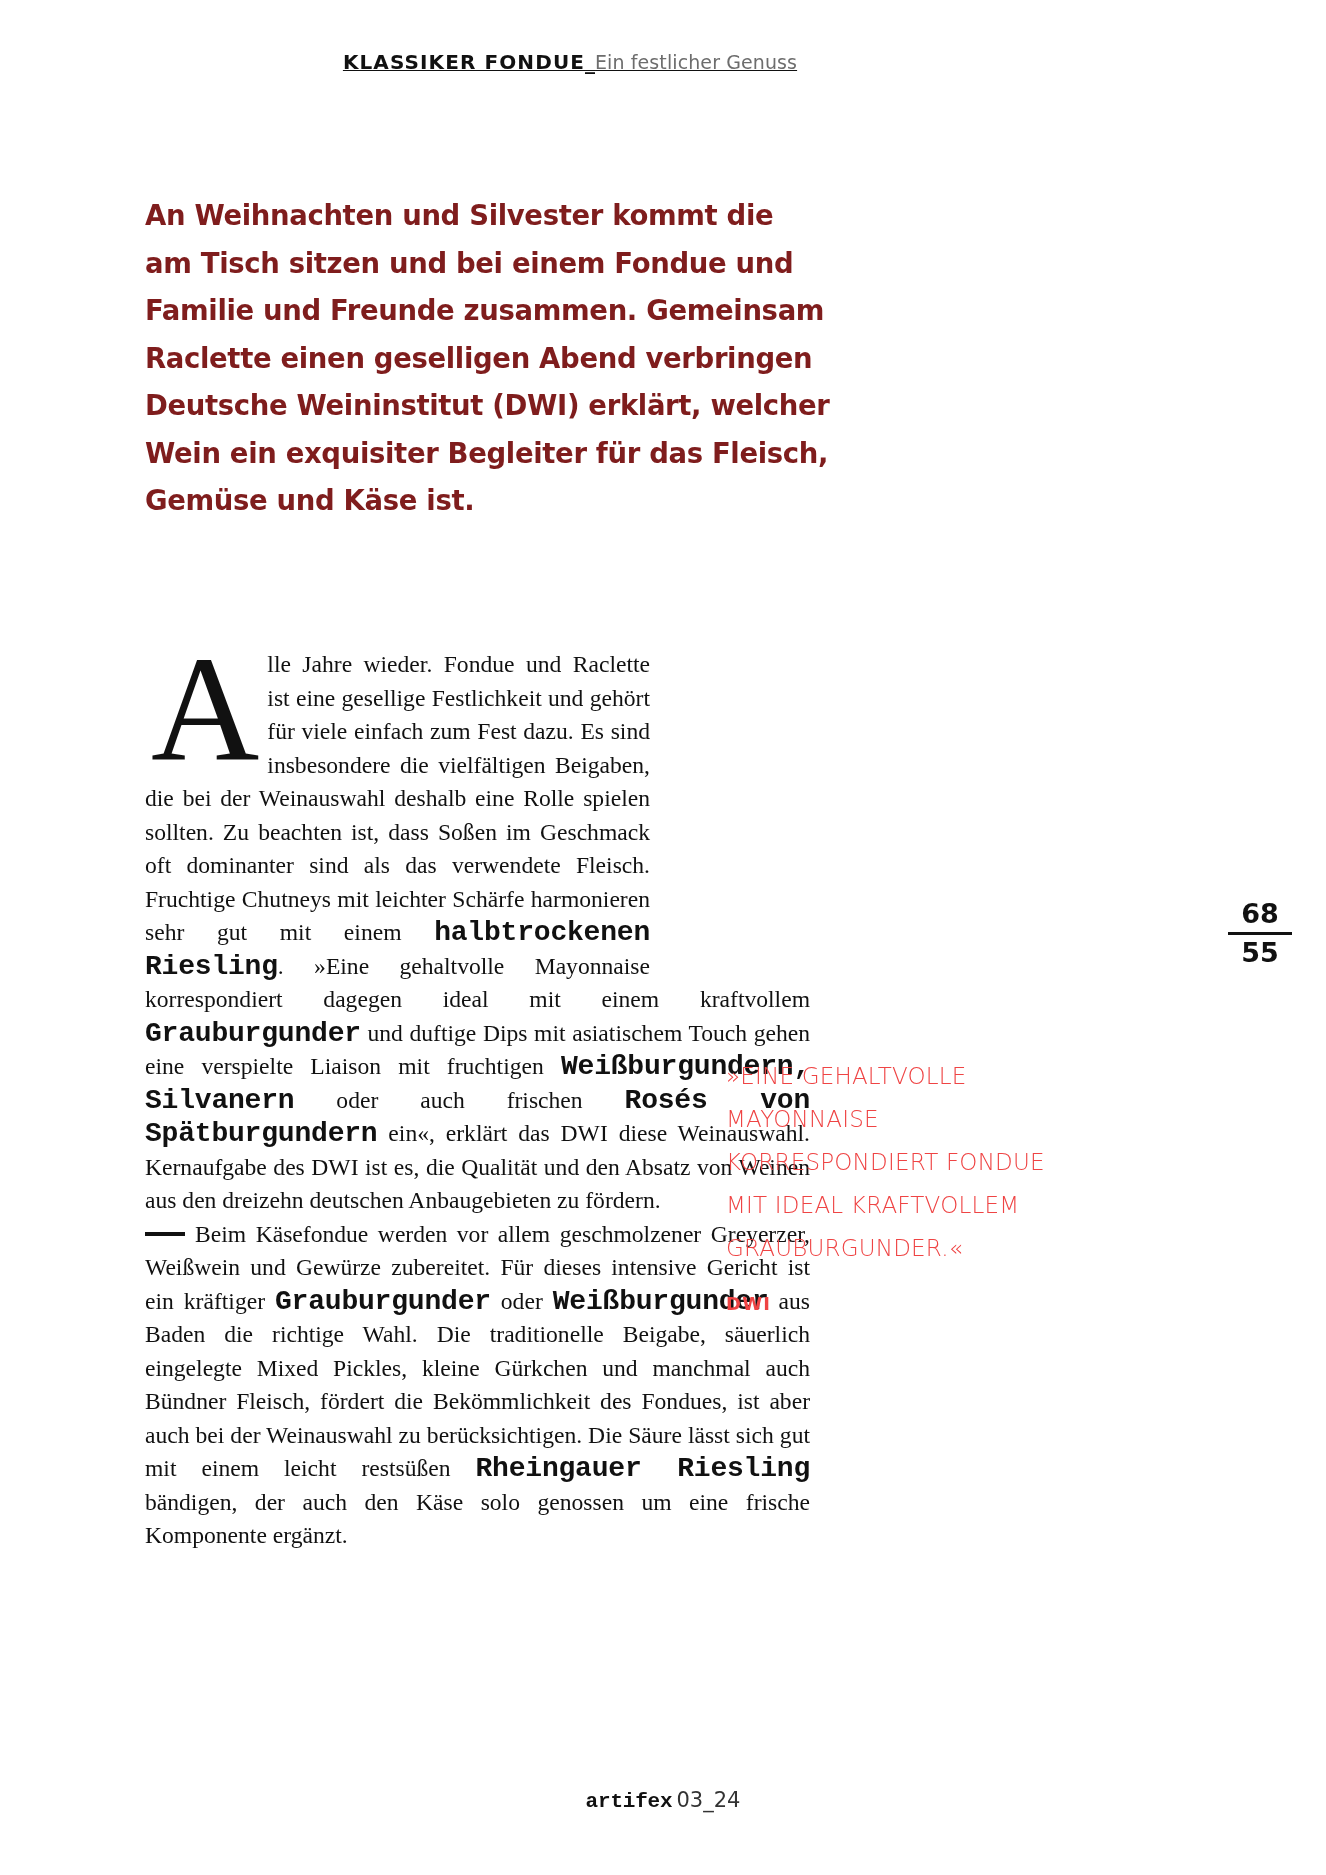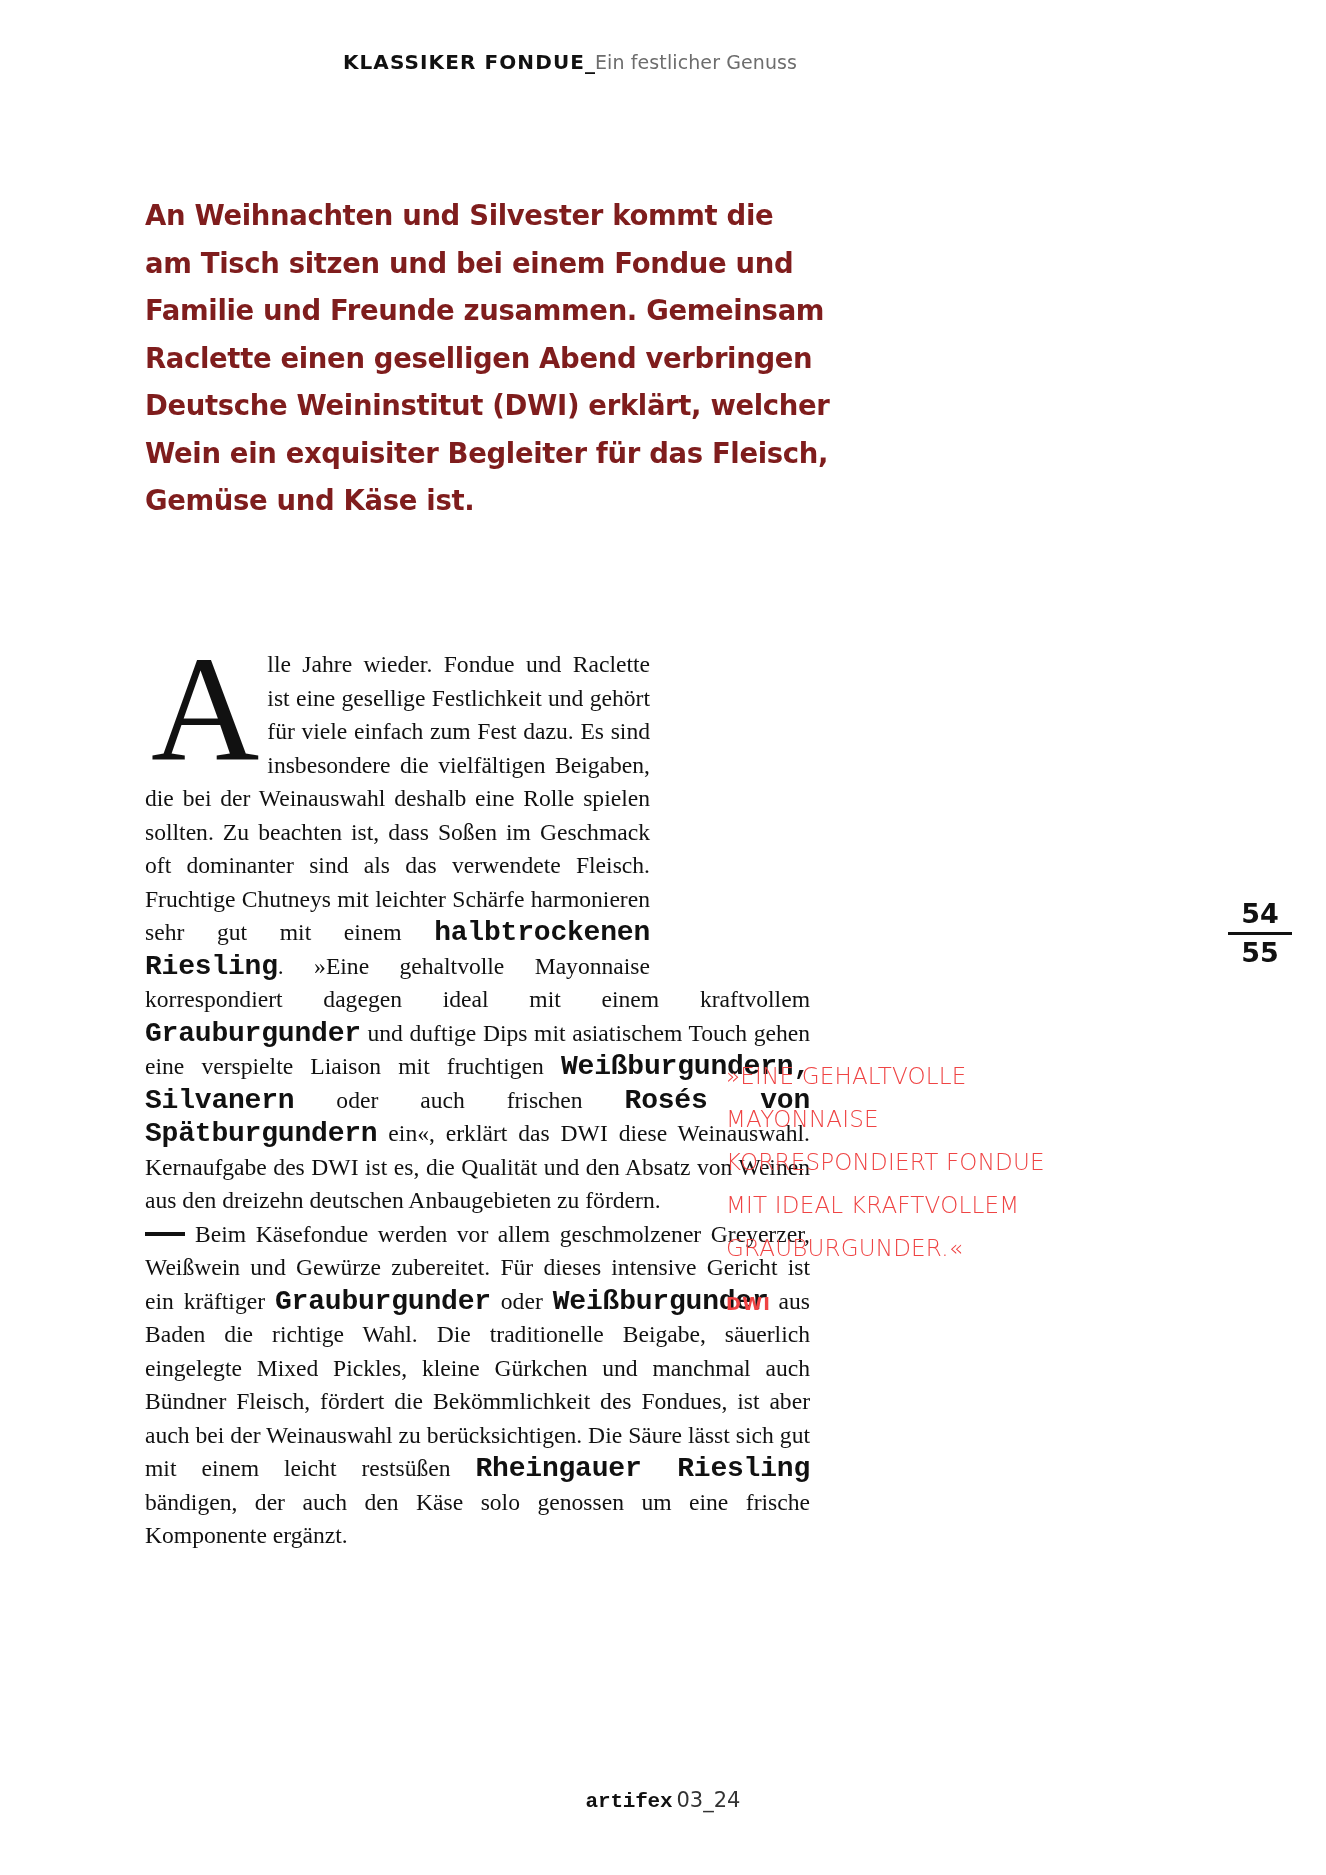--- a/index.html
+++ b/index.html
@@ -18,20 +18,21 @@
   }
 
   
   .running-head {
     position: absolute;
     top: 50px;
     left: 0;
     width: 1140px;
     text-align: center;
     white-space: nowrap;
+    text-decoration: underline;
   }
   .rh-strong {
     font-family: "DejaVu Sans", sans-serif;
     font-weight: 700;
     font-size: 20px;
     letter-spacing: 1.1px;
     color: #111111;
   }
   .rh-sep {
     font-family: "DejaVu Sans", sans-serif;
@@ -201,21 +202,21 @@
   <div class="pullquote">
     <span>»EINE GEHALTVOLLE</span><br>
     <span>MAYONNAISE</span><br>
     <span>KORRESPONDIERT FONDUE</span><br>
     <span>MIT IDEAL KRAFTVOLLEM</span><br>
     <span>GRAUBURGUNDER.«</span>
     <span class="attrib">DWI</span>
   </div>
 
   <div class="folio">
-    <div>54</div>
+    <div>68</div>
     <hr>
     <div>55</div>
   </div>
 
   <div class="footer">
     <span class="ft-strong">artifex</span>
     <span class="ft-light">03_24</span>
   </div>
 
 </div>

